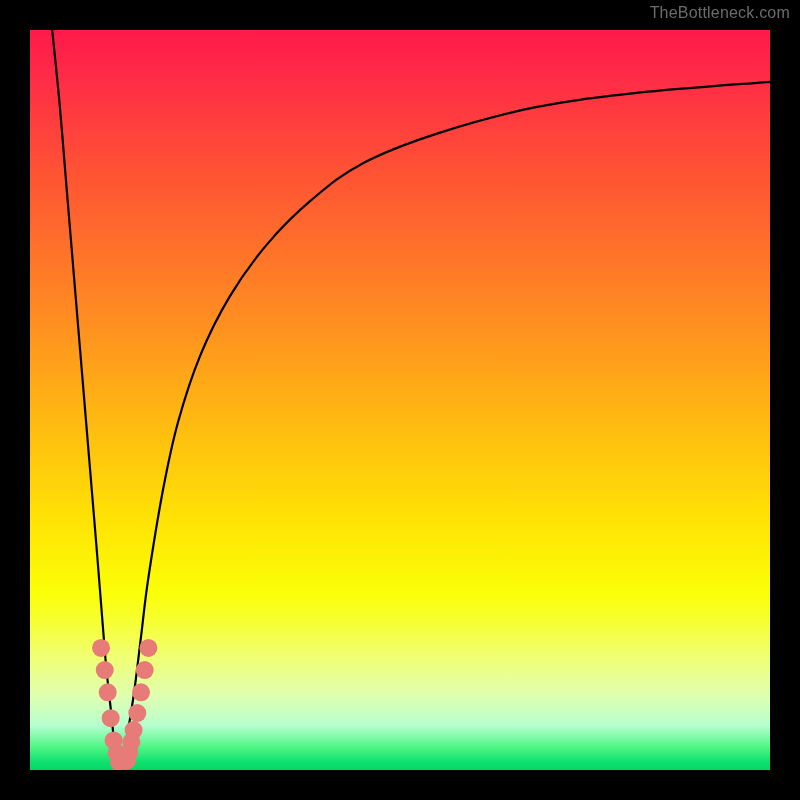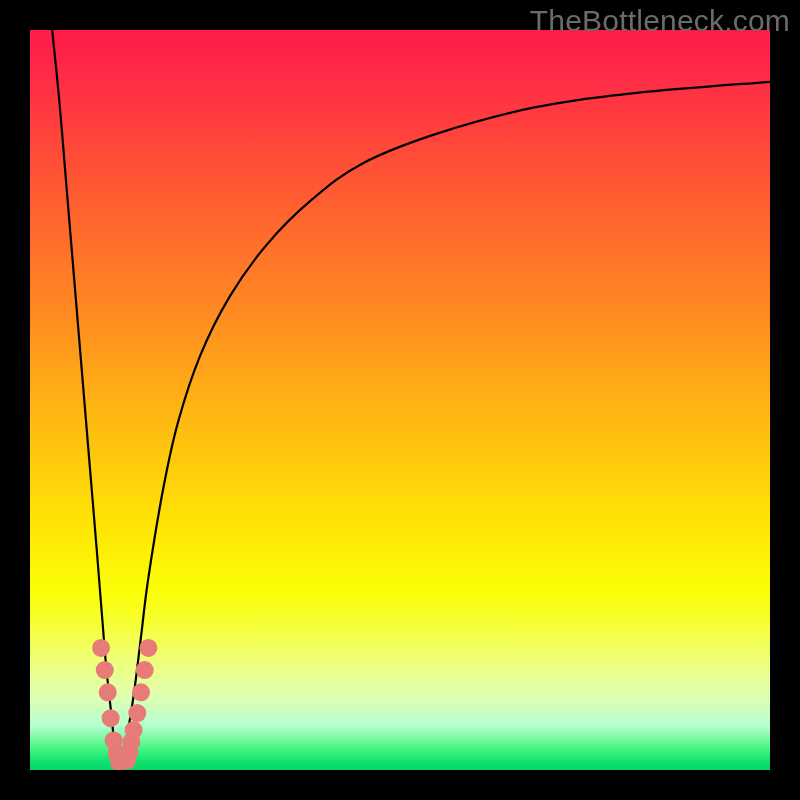--- a/index.html
+++ b/index.html
@@ -51,21 +51,21 @@
     left: 0; top: 0;
     width: 740px; height: 740px;
     overflow: visible;
     pointer-events: none;
   }
   .watermark {
     position: absolute;
     top: 4px;
     right: 10px;
     color: #6b6b6b;
-    font-size: 30px;
+    font-size: 16px;
     letter-spacing: 0.2px;
     font-weight: 500;
   }
 </style>
 </head>
 <body>
 
 <div class="frame">
   <div class="plot-area">
     <div class="gradient"></div>

